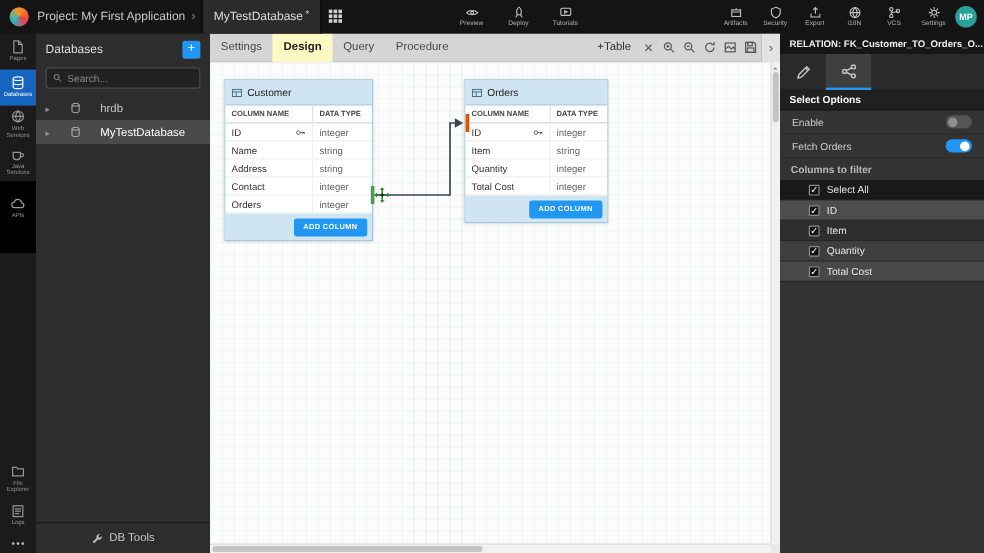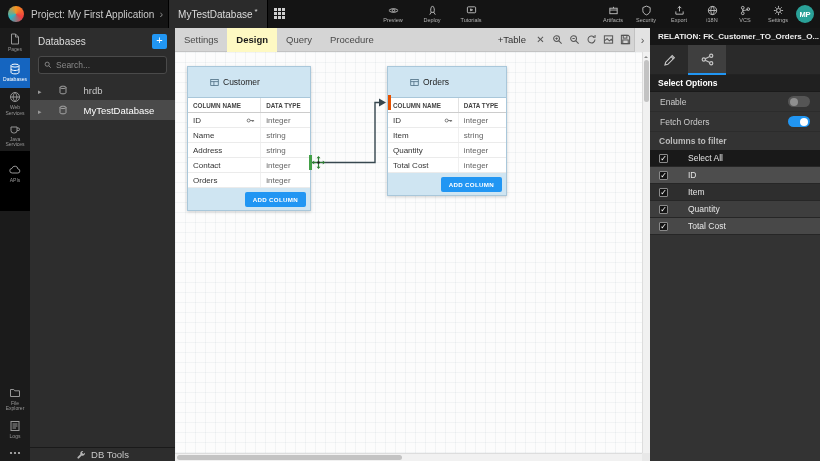--- a/index.html
+++ b/index.html
@@ -38,42 +38,42 @@
   .dbp-title{font-size:10px;color:#ddd;}
   .add-btn{width:15px;height:15px;background:#2196f3;color:#fff;border-radius:2px;font-size:11px;line-height:13px;text-align:center;cursor:pointer;}
   .search{margin:3px 8px 6px;height:18px;background:#222;border:1px solid #4a4a4a;border-radius:3px;display:flex;align-items:center;padding:0 5px;gap:4px;}
   .search svg{width:8px;height:8px;stroke:#999;fill:none;}
   .search input{flex:1;background:transparent;border:0;outline:0;color:#ccc;font-size:8.5px;font-family:"Liberation Sans",sans-serif;width:100%;}
   .search input::placeholder{color:#8a8a8a;}
   .tree-item{height:20px;display:flex;align-items:center;gap:16px;padding:0 8px;color:#c8c8c8;font-size:9.5px;cursor:pointer;}
   .tree-item.selected{background:#4a4a4a;color:#fff;}
   .tw::before{content:"▸";font-size:7px;color:#999;}
   .tree-item svg{width:10px;height:10px;stroke:#b5b5b5;fill:none;stroke-width:1;}
-  .dbp-foot{position:absolute;bottom:0;left:0;right:0;height:14px;border-top:1px solid #1a1a1a;display:flex;align-items:center;justify-content:center;gap:5px;color:#c8c8c8;font-size:9.5px;cursor:pointer;}
+  .dbp-foot{position:absolute;bottom:0;left:0;right:0;height:26px;border-top:1px solid #1a1a1a;display:flex;align-items:center;justify-content:center;gap:5px;color:#c8c8c8;font-size:9.5px;cursor:pointer;}
   .dbp-foot svg{width:10px;height:10px;fill:#b5b5b5;}
 
   
   .main{position:absolute;top:28px;left:175px;width:475px;bottom:0;background:#fbfbfb;z-index:6;}
   .tabbar{height:24px;background:#d5d5d5;display:flex;align-items:center;border-bottom:1px solid #c2c2c2;}
   .dtab{padding:0 9px;height:24px;display:flex;align-items:center;font-size:9.5px;color:#4a4a4a;cursor:pointer;}
   .dtab.active{background:#fef9c3;color:#1a1a1a;font-weight:bold;}
   .addtable{margin-left:auto;font-size:9.5px;color:#333;cursor:pointer;padding:0 6px;white-space:nowrap;}
   .tbicon{width:17px;height:24px;display:flex;align-items:center;justify-content:center;color:#555;cursor:pointer;flex:0 0 auto;}
   .tbicon svg{width:11px;height:11px;stroke:#555;fill:none;stroke-width:1.1;}
   .close-x::before{content:"✕";font-size:10px;}
   .expand-box{width:16px;height:24px;background:#e3e3e3;border-left:1px solid #c2c2c2;display:flex;align-items:center;justify-content:center;color:#555;cursor:pointer;}
   .expand-box::before{content:"›";font-size:11px;}
 
   .canvas{position:absolute;top:24px;left:0;right:8px;bottom:8px;background:#fcfcfc;
     background-image:linear-gradient(rgba(110,135,150,.07) 1px,transparent 1px),linear-gradient(90deg,rgba(110,135,150,.07) 1px,transparent 1px);
     background-size:10px 10px;overflow:hidden;}
 
   
   .etable{position:absolute;background:#fff;border:1px solid #a9c7da;box-shadow:0 1px 3px rgba(0,0,0,.18);z-index:1;cursor:move;}
-  .et-head{height:31px;background:#cfe5f2;display:flex;align-items:center;gap:4px;padding:0 22px;font-size:8.5px;color:#222;border-bottom:1px solid #a9c7da;}
+  .et-head{height:21px;background:#cfe5f2;display:flex;align-items:center;gap:4px;padding:0 5px;font-size:8.5px;color:#222;border-bottom:1px solid #a9c7da;}
   .et-head svg{width:9px;height:9px;stroke:#44667c;fill:none;stroke-width:1;}
   .et-cols{display:flex;border-bottom:1px solid #ccc;font-size:6.3px;font-weight:bold;color:#444;background:#fff;}
   .et-cols span{padding:4px 5px 3px;}
   .et-cols span:first-child{flex:0 0 60%;border-right:1px solid #e2e2e2;}
   .et-row{display:flex;height:15px;border-bottom:1px solid #ebebeb;background:#fff;}
   .et-row .cn{flex:0 0 60%;padding:0 5px;display:flex;align-items:center;justify-content:space-between;border-right:1px solid #f0f0f0;font-size:8px;color:#333;}
   .et-row .ct{flex:1;padding:0 5px;display:flex;align-items:center;font-size:8px;color:#666;}
   .keyicon svg{width:9px;height:9px;stroke:#555;fill:none;stroke-width:1;}
   .et-foot{height:22px;background:#cfe5f2;display:flex;align-items:center;justify-content:flex-end;padding:0 4px;}
   .addcol{background:#2196f3;color:#fff;font-size:6.2px;font-weight:bold;padding:4px 8px;border:none;border-radius:2px;letter-spacing:.3px;cursor:pointer;font-family:"Liberation Sans",sans-serif;}
@@ -98,21 +98,21 @@
   .rp-tab{width:38px;height:30px;display:flex;align-items:center;justify-content:center;color:#bbb;cursor:pointer;}
   .rp-tab svg{width:13px;height:13px;stroke:#c5c5c5;fill:none;stroke-width:1.2;}
   .rp-tab.active{background:#3f3f3f;border-bottom:2px solid #2196f3;}
   .rp-section{height:17px;background:#202020;color:#fff;font-size:8.5px;font-weight:bold;display:flex;align-items:center;padding:0 8px;border-bottom:1px solid #1a1a1a;}
   .rp-row{height:20px;display:flex;align-items:center;justify-content:space-between;padding:0 10px;color:#ccc;font-size:8.5px;border-bottom:1px solid #2c2c2c;}
   .toggle{width:22px;height:11px;border-radius:6px;background:#555;position:relative;cursor:pointer;}
   .toggle .knob{position:absolute;top:1.5px;left:2px;width:8px;height:8px;border-radius:50%;background:#8f8f8f;}
   .toggle.on{background:#2196f3;}
   .toggle.on .knob{left:auto;right:2px;background:#fff;}
   .rp-label{height:18px;display:flex;align-items:center;padding:0 9px;color:#bbb;font-size:8.5px;font-weight:bold;}
-  .chk-row{height:17px;display:flex;align-items:center;gap:20px;padding:0 9px;font-size:8.5px;color:#e6e6e6;border-bottom:1px solid #262626;cursor:pointer;}
+  .chk-row{height:17px;display:flex;align-items:center;gap:6px;padding:0 24px;font-size:8.5px;color:#e6e6e6;border-bottom:1px solid #262626;cursor:pointer;}
   .cb{width:9px;height:9px;background:#141414;border:1px solid #8a8a8a;border-radius:1px;color:#fff;font-size:8px;line-height:8px;text-align:center;flex:0 0 auto;}
   .cb.checked::after{content:"✓";}
   .s0{background:#191919;}.s1{background:#4d4d4d;}.s2{background:#2e2e2e;}.s3{background:#3e3e3e;}.s4{background:#484848;}
 </style>
 </head>
 <body>
 
 <header class="topbar">
   <div class="logo"></div>
   <span class="proj">Project: My First Application</span>

